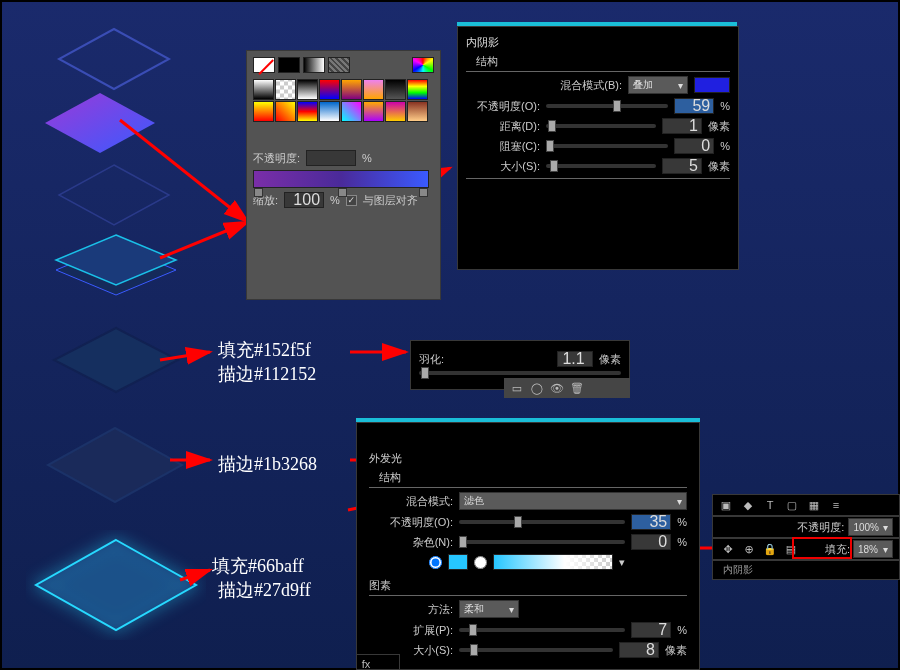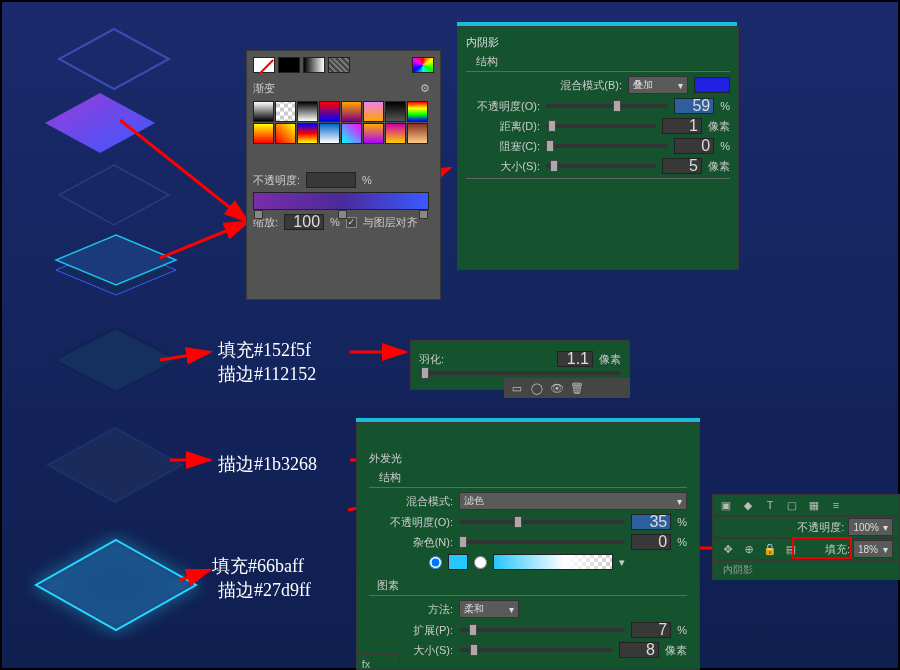--- a/index.html
+++ b/index.html
@@ -9,21 +9,21 @@
   font-family: "Microsoft YaHei", sans-serif;
   font-size: 11px; color: #ccc;
   position: relative; overflow: hidden;
 }
 .border-frame { position: absolute; inset: 0; border: 2px solid #000; pointer-events: none; }
 .top-cyan { position: absolute; top: 22px; left: 457px; width: 280px; height: 4px; background: #1abed8; }
 
 .diamond { position: absolute; width: 120px; height: 70px; transform-origin: center; }
 
 .panel { position: absolute; background: #535353; border: 1px solid #383838; }
-.panel-dark { background: #14532d; }
+.panel-dark { background: #000000; }
 .field-row { display: flex; align-items: center; gap: 6px; margin: 4px 0; }
 .num-input { background: #383838; border: 1px solid #222; color: #ddd; width: 40px; height: 16px; font-size: 16px; text-align: right; padding-right: 3px; }
 .num-input.hl { background: #2d5f9f; }
 .dropdown { background: #5a5a5a; border: 1px solid #333; color: #ddd; height: 18px; padding: 0 4px; font-size: 10px; display: inline-flex; align-items: center; gap: 4px; min-width: 60px; justify-content: space-between; }
 .swatch { width: 36px; height: 16px; border: 1px solid #222; }
 .slider-track { background: #333; height: 4px; position: relative; flex: 1; border-radius: 2px; }
 .slider-thumb { position: absolute; top: -4px; width: 8px; height: 12px; background: #aaa; border: 1px solid #444; }
 .chk { width: 11px; height: 11px; border: 1px solid #888; background: #444; display: inline-block; }
 .chk.on::after { content: "✓"; color: #ddd; font-size: 9px; line-height: 9px; display: block; text-align: center; }
 .hr { height: 1px; background: #666; margin: 2px 0; }
@@ -109,24 +109,20 @@
   <div class="swatch-row" style="margin-bottom:6px">
     <div class="sw" style="background:#fff;position:relative">
         <div style="position:absolute;inset:0;border-top:2px solid red;transform:rotate(-45deg) translateY(9px)"></div>
       </div>
     <div class="sw" style="background:#000"></div>
     <div class="sw" style="background:linear-gradient(90deg,#000,#fff)"></div>
     <div class="sw" style="background:repeating-linear-gradient(45deg,#777,#777 2px,#444 2px,#444 4px)"></div>
     <div style="flex:1"></div>
     <div class="sw" style="background:conic-gradient(red,yellow,lime,cyan,blue,magenta,red)"></div>
   </div>
-  <div style="display:flex;justify-content:space-between;align-items:center;margin-bottom:4px">
-    <span>渐变</span>
-    <span class="icon-btn">⚙</span>
-  </div>
   <div class="preset-grid">
     <div class="preset-cell" style="background:linear-gradient(#fff,#000)"></div>
     <div class="preset-cell" style="background:repeating-conic-gradient(#ccc 0 25%,#fff 0 50%) 0/8px 8px"></div>
     <div class="preset-cell" style="background:linear-gradient(#000,#fff)"></div>
     <div class="preset-cell" style="background:linear-gradient(red,blue)"></div>
     <div class="preset-cell" style="background:linear-gradient(orange,purple)"></div>
     <div class="preset-cell" style="background:linear-gradient(violet,orange)"></div>
     <div class="preset-cell" style="background:linear-gradient(#000,#555)"></div>
     <div class="preset-cell" style="background:linear-gradient(red,yellow,lime,blue)"></div>
     <div class="preset-cell" style="background:linear-gradient(yellow,red)"></div>
@@ -201,21 +197,21 @@
     <input class="num-input" value="5" style="">
     <span>像素</span>
   </div>
   <div class="hr"></div>
 </div>
 
 <div class="panel panel-dark" style="top:340px;left:410px;width:220px;height:50px;padding:6px 8px">
   <div class="field-row">
     <span>羽化:</span>
     <div style="flex:1"></div>
-    <input class="num-input" style="width: 36px;" value="1.1">
+    <input class="num-input" style="width: 36px; text-align: center;" value="1.1">
     <span>像素</span>
   </div>
   <div class="slider-track" style="margin-top:4px">
       <div class="slider-thumb" style="left:1%"></div>
     </div>
 </div>
 <div class="layers-bar" style="top:378px;left:504px;width:126px;height:20px">
   <span class="icon-btn">▭</span>
   <span class="icon-btn">◯</span>
   <span class="icon-btn">👁</span>
@@ -251,21 +247,21 @@
     <input class="num-input" value="0" style="">
     <span>%</span>
   </div>
   <div class="field-row" style="margin-left:60px">
     <input type="radio" checked="" style="">
     <div class="swatch" style="background:#26c6ff;width:20px"></div>
     <input type="radio" style="">
     <div style="width:120px;height:16px;background:linear-gradient(90deg,#26c6ff,#fff 60%,transparent),repeating-conic-gradient(#ccc 0 25%,#fff 0 50%) 0/8px 8px;border:1px solid #222"></div>
     <span>▾</span>
   </div>
-  <div style="margin:8px 0 2px 8px">图素</div>
+  <div style="margin:8px 0 2px 0">图素</div>
   <div class="hr"></div>
   <div class="field-row">
     <span style="width:84px;text-align:right">方法:</span>
     <div class="dropdown">
         <span>柔和</span>
         <span>▾</span>
       </div>
   </div>
   <div class="field-row">
     <span style="width:84px;text-align:right">扩展(P):</span>

